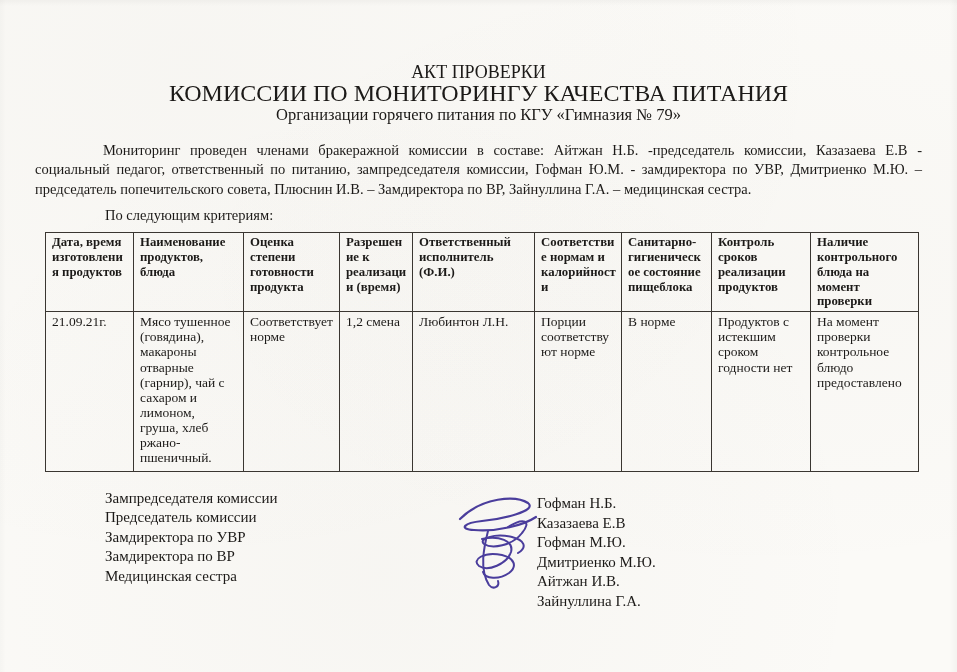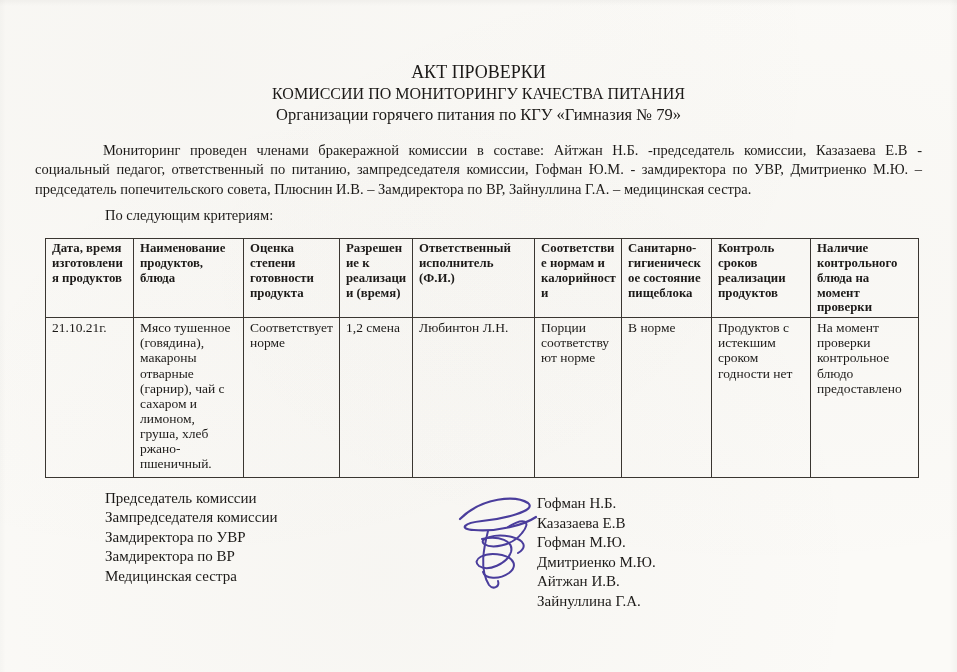--- a/index.html
+++ b/index.html
@@ -13,30 +13,30 @@
       radial-gradient(ellipse at 40% 85%, rgba(120,110,90,0.03), transparent 60%),
       linear-gradient(to right, rgba(0,0,0,0.02), transparent 6px),
       linear-gradient(to left, rgba(0,0,0,0.03), transparent 8px),
       linear-gradient(to bottom, rgba(0,0,0,0.03), transparent 6px);
     font-family:"Liberation Serif", serif;
     color:#1c1a18;
     overflow:hidden;
   }
   .titles{padding-top:62px;text-align:center;font-weight:normal;}
   .title-line1{font-size:18px;line-height:21px;}
-  .title-line2{font-size:16px;line-height:21px;}
+  .title-line2{font-size:24px;line-height:21px;}
   .title-line3{font-size:16.5px;line-height:21px;}
   .intro{
     margin:16px 35px 0 35px;
     font-size:14.5px;line-height:19.4px;
     text-align:justify;text-indent:68px;
   }
   .criteria{margin:7px 0 0 105px;font-size:14.5px;line-height:19px;}
   table.inspection{
-    margin:13px 0 0 45px;
+    margin:7px 0 0 45px;
     width:873px;
     border-collapse:collapse;
     table-layout:fixed;
   }
   table.inspection th, table.inspection td{
     border:1.6px solid #3a3631;
     vertical-align:top;
     text-align:left;
     padding:2px 5px 2px 6px;
     white-space:pre-line;
@@ -117,21 +117,21 @@
 сроков
 реализации
 продуктов</th>
       <th>Наличие
 контрольного
 блюда на
 момент
 проверки</th>
     </tr>
     <tr>
-      <td>21.10.21г.</td>
+      <td>21.09.21г.</td>
       <td>Мясо тушенное
 (говядина),
 макароны
 отварные
 (гарнир), чай с
 сахаром и
 лимоном,
 груша, хлеб
 ржано-
 пшеничный.</td>
@@ -151,22 +151,22 @@
 проверки
 контрольное
 блюдо
 предоставлено</td>
     </tr>
   </tbody>
     </table>
 
   <div class="sign-block">
     <div class="sign-roles">
+      <div>Зампредседателя комиссии</div>
       <div>Председатель комиссии</div>
-      <div>Зампредседателя комиссии</div>
       <div>Замдиректора по УВР</div>
       <div>Замдиректора по ВР</div>
       <div>Медицинская сестра</div>
     </div>
 
     <div class="sign-scribble">
       <svg width="92" height="104" viewBox="0 0 92 104" fill="none">
         <path d="M8 30 C30 8 64 6 76 14 C86 22 50 30 30 32 C12 34 6 40 22 41 C46 43 72 36 84 28" stroke-width="2.2" fill="none" stroke-linecap="round" stroke="#4a3d9c"></path>
         <path d="M56 38 C72 28 80 32 70 44 C60 57 40 60 32 55 C26 50 42 44 60 48 C72 51 76 58 66 64" stroke-width="2" fill="none" stroke-linecap="round" stroke="#4a3d9c"></path>
         <path d="M30 50 C47 46 62 52 59 63 C55 75 36 83 27 77 C19 71 32 62 50 66 C62 69 66 77 57 84 C47 91 33 90 31 83" stroke-width="2" fill="none" stroke-linecap="round" stroke="#4a3d9c"></path>

